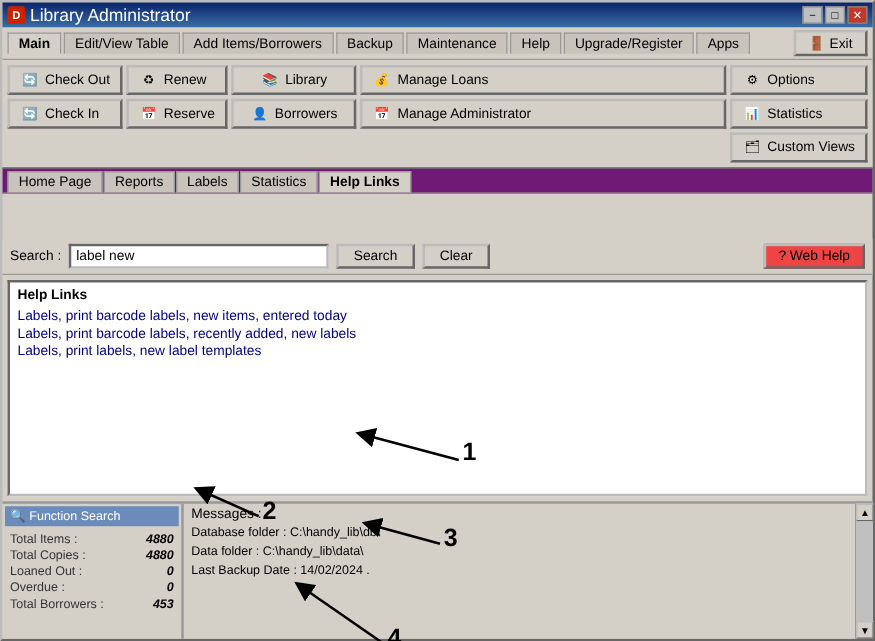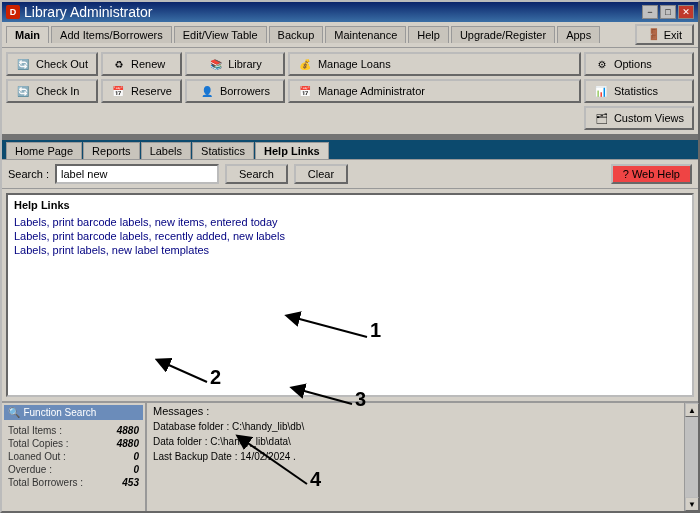--- a/index.html
+++ b/index.html
@@ -102,22 +102,22 @@
     .btn-icon {
       width: 16px;
       height: 14px;
       display: flex;
       align-items: center;
       justify-content: center;
       font-size: 10px;
     }
     
     .sub-tabs {
-      background: #0c4a6e;
-      border-top: 6px solid #737373;
+      background: #701a75;
+      border-top: 1px solid #737373;
       border-bottom: 1px solid #999;
       display: flex;
       padding: 2px 4px 0;
       gap: 1px;
     }
     .sub-tab {
       padding: 2px 8px;
       border: 1px solid #999;
       background: #c8c4bc;
       cursor: pointer;
@@ -129,27 +129,28 @@
       font-weight: bold;
     }
     
     .search-bar {
       background: #d4d0c8;
       padding: 4px 6px;
       display: flex;
       align-items: center;
       gap: 6px;
       border-bottom: 1px solid #999;
+      margin-top: 36px;
     }
     .search-label { font-size: 11px; }
     .search-input {
       border: 2px inset #bbb;
       padding: 2px 4px;
       font-size: 11px;
-      width: 164px;
+      width: 208px;
       background: white;
     }
     .search-btn, .clear-btn {
       padding: 2px 12px;
       background: #d4d0c8;
       border: 2px outset #bbb;
       cursor: pointer;
       font-size: 11px;
     }
     .web-help-btn {
@@ -284,22 +285,22 @@
     </div>
     <div class="title-controls">
       <button class="title-btn">−</button>
       <button class="title-btn">□</button>
       <button class="title-btn close">✕</button>
     </div>
   </div>
 
   <div class="menu-bar">
     <div class="sub-tab active">Main</div>
+    <div class="sub-tab">Edit/View Table</div>
     <div class="sub-tab">Add Items/Borrowers</div>
-    <div class="sub-tab">Edit/View Table</div>
     <div class="sub-tab">Backup</div>
     <div class="sub-tab">Maintenance</div>
     <div class="sub-tab">Help</div>
     <div class="sub-tab">Upgrade/Register</div>
     <div class="sub-tab">Apps</div>
     <button class="exit-btn">
       <span>🚪</span>
       <span>Exit</span>
     </button>
   </div>

